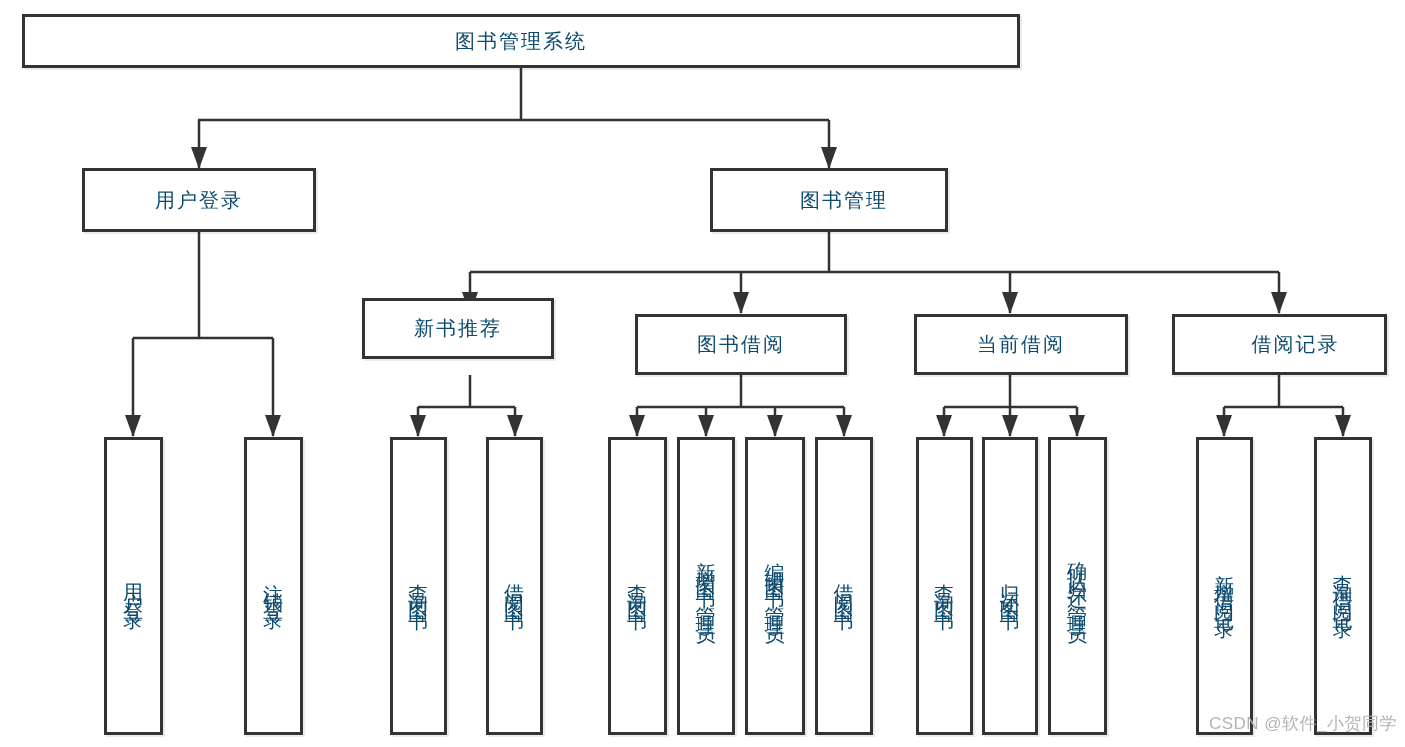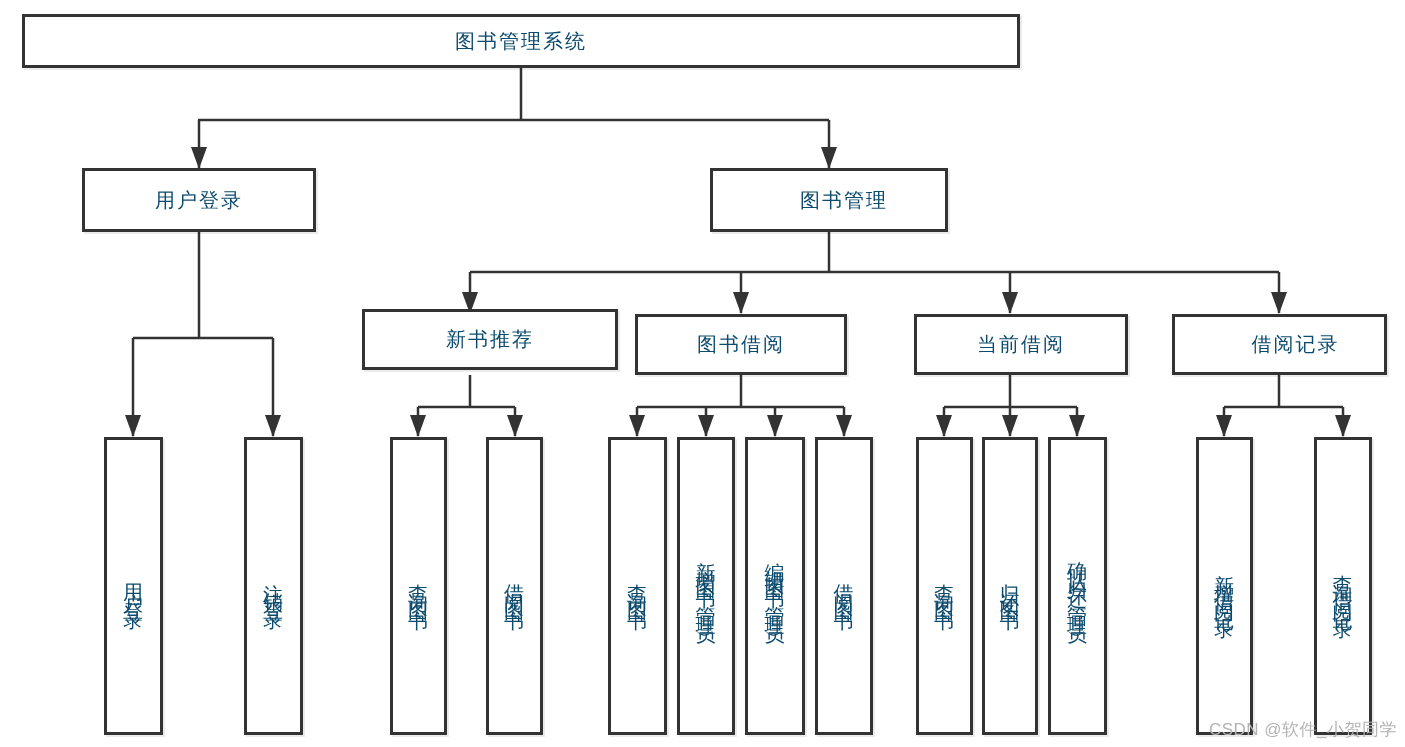--- a/index.html
+++ b/index.html
@@ -13,21 +13,21 @@
     display:flex;align-items:center;justify-content:center;
     color:#0c4a6e;font-size:20px;z-index:1;
     box-shadow:2px 2px 0 rgba(0,0,0,0.08);
   }
   .hbox{letter-spacing:2px;}
   .vbox{
     writing-mode:vertical-rl;text-orientation:mixed;
     letter-spacing:9px;line-height:1;
   }
   #watermark{
-    position:absolute;right:8px;bottom:6px;z-index:2;
+    position:absolute;right:8px;bottom:12px;z-index:2;
     color:#b3b3b3;font-size:17px;letter-spacing:0.5px;
   }
 </style>
 </head>
 <body>
 
 <div id="stage">
 
   <svg id="wires" width="1405" height="747" viewBox="0 0 1405 747">
     <defs>
@@ -70,21 +70,21 @@
       <line x1="1224" y1="407" x2="1224" y2="436" marker-end="url(#ah)"></line>
       <line x1="1343" y1="407" x2="1343" y2="436" marker-end="url(#ah)"></line>
     </g>
   </svg>
 
   <div class="box hbox" style="left:22px;top:14px;width:998px;height:54px;">图书管理系统</div>
 
   <div class="box hbox" style="left:82px;top:168px;width:234px;height:64px;">用户登录</div>
   <div class="box hbox" style="left:710px;top:168px;width:238px;height:64px;padding-left:30px;">图书管理</div>
 
-  <div class="box hbox" style="left:362px;top:309px;width:256px;height:61px;">新书推荐</div>
+  <div class="box hbox" style="left:362px;top:298px;width:192px;height:61px;">新书推荐</div>
   <div class="box hbox" style="left:635px;top:314px;width:212px;height:61px;">图书借阅</div>
   <div class="box hbox" style="left:903px;top:314px;width:214px;height:61px;margin-left:11px;">当前借阅</div>
   <div class="box hbox" style="left:1172px;top:314px;width:215px;height:61px;padding-left:32px;">借阅记录</div>
 
   <div class="box vbox" style="left:104px;top:437px;width:59px;height:298px;">用户登录</div>
   <div class="box vbox" style="left:244px;top:437px;width:59px;height:298px;">注销登录</div>
 
   <div class="box vbox" style="left:390px;top:437px;width:57px;height:298px;">查询图书</div>
   <div class="box vbox" style="left:486px;top:437px;width:57px;height:298px;">借阅图书</div>
 

